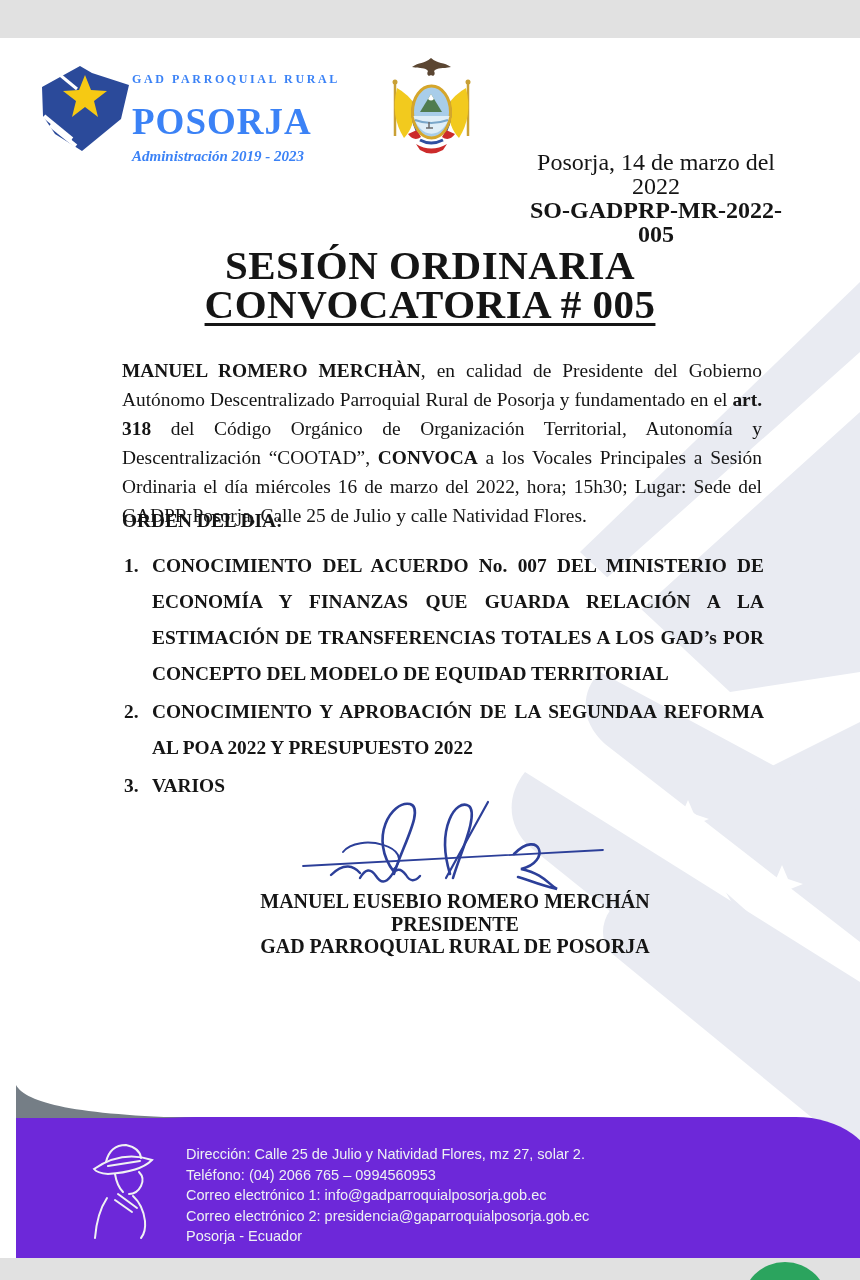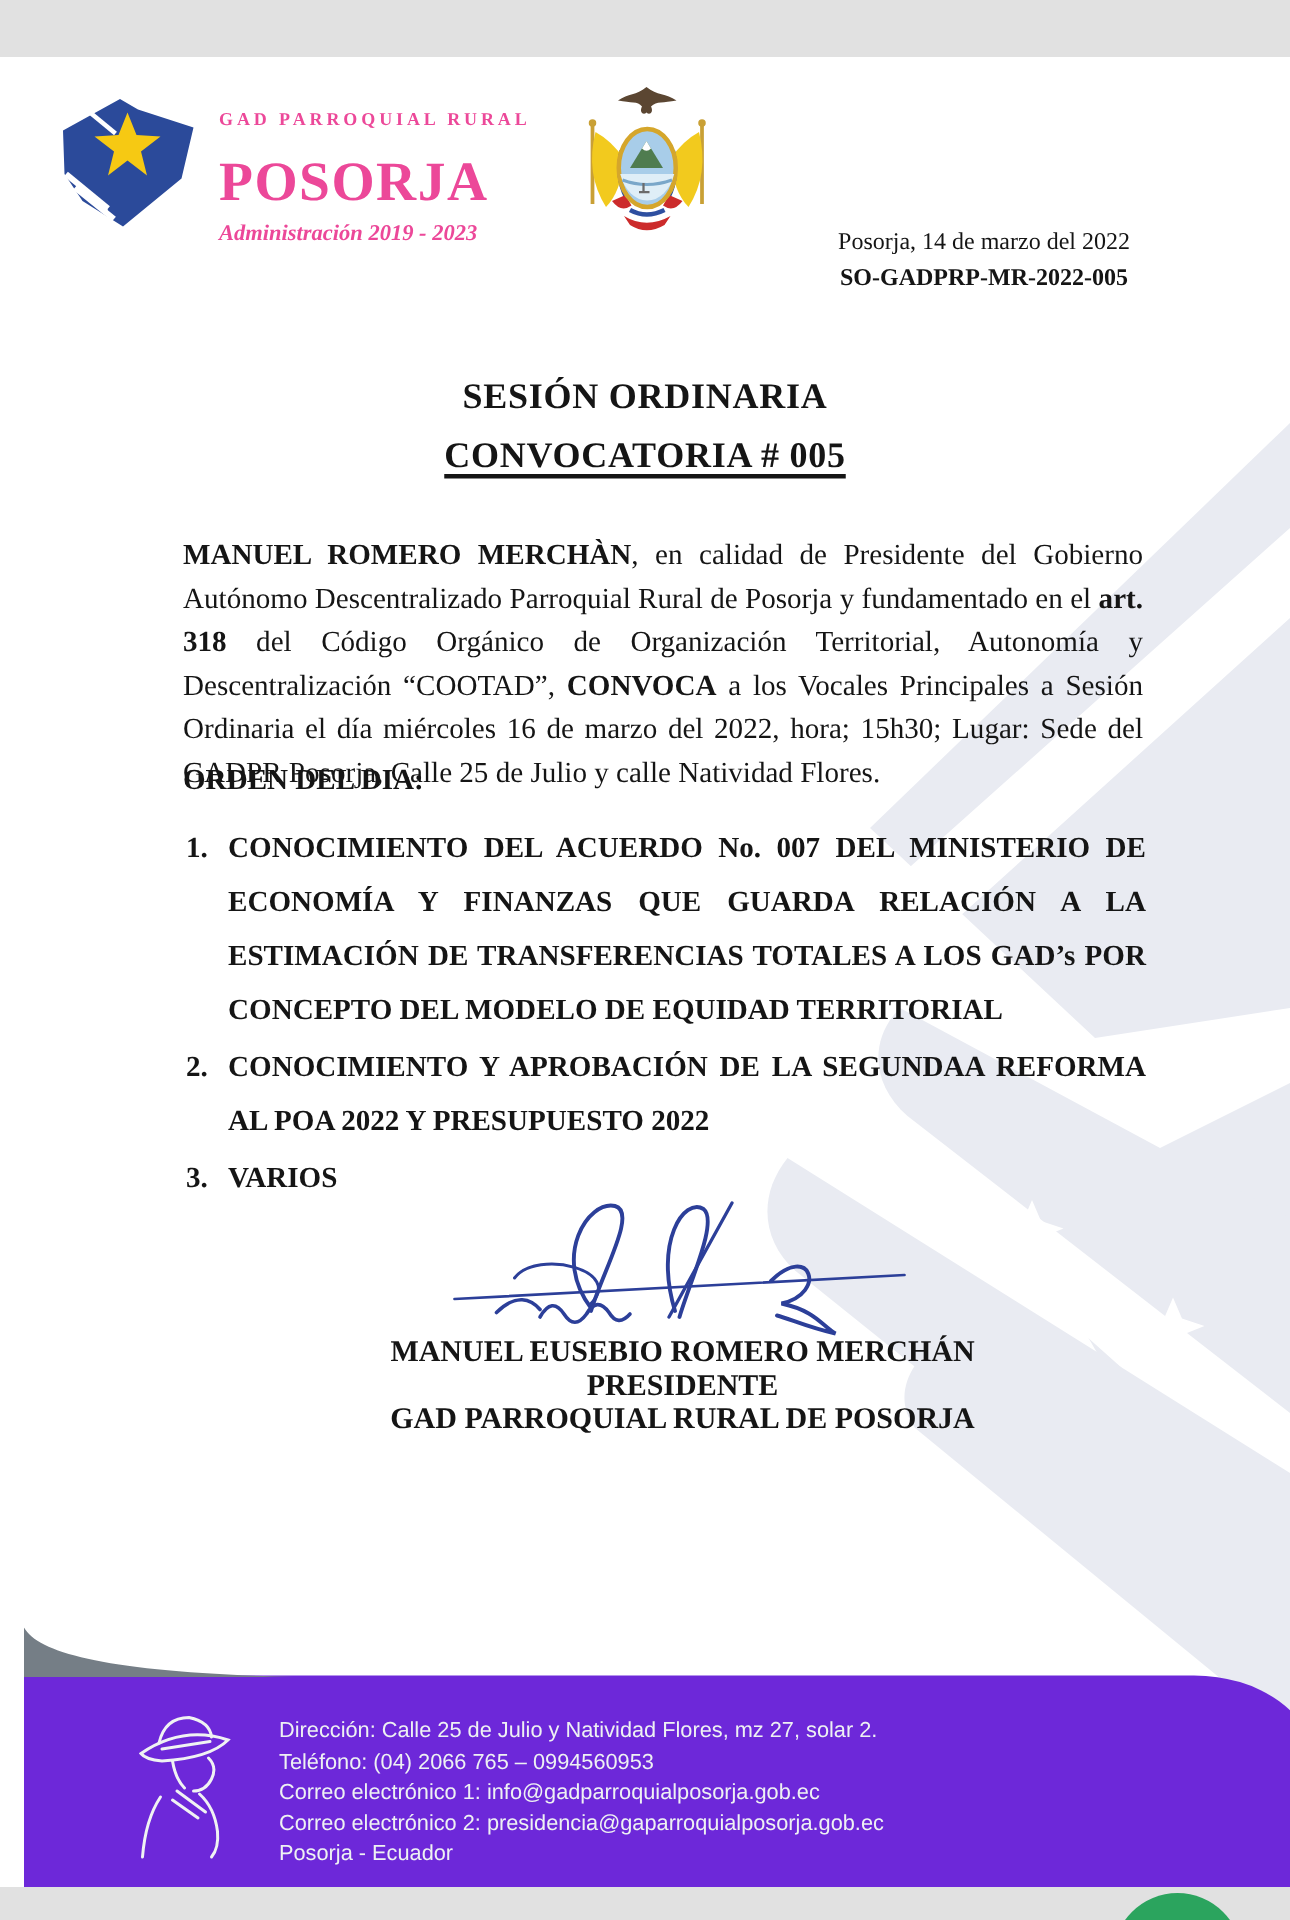--- a/index.html
+++ b/index.html
@@ -9,33 +9,33 @@
   .strip-top{top:0;height:38px;}
   .strip-bottom{top:1258px;height:22px;}
 
   
   .watermark{position:absolute;right:0;top:252px;z-index:0;pointer-events:none;}
 
   .content{position:relative;z-index:1;}
 
   
   .emblem{position:absolute;left:30px;top:60px;}
-  .logo-text{position:absolute;left:146px;top:72px;width:200px;color:#ec4899;
+  .logo-text{position:absolute;left:132px;top:72px;width:200px;color:#3b82f6;
              font-family:"Liberation Serif","DejaVu Serif",serif;}
   .logo-org{font-size:12px;font-weight:bold;letter-spacing:2.6px;white-space:nowrap;}
   .logo-name{font-size:37px;font-weight:bold;letter-spacing:1px;line-height:40px;margin-top:15px;}
   .logo-admin{font-size:15px;font-weight:bold;font-style:italic;margin-top:6px;white-space:nowrap;}
   .coat{position:absolute;left:384px;top:56px;}
 
   .meta{position:absolute;left:528px;top:150px;width:256px;text-align:center;
-        font-size:16px;line-height:24px;}
+        font-size:24px;line-height:24px;}
   .meta .ref{font-weight:bold;}
 
   .doc-title{position:absolute;left:0;top:246px;width:860px;text-align:center;
-             font-size:24px;font-weight:bold;line-height:39px;letter-spacing:.5px;}
+             font-size:41px;font-weight:bold;line-height:39px;letter-spacing:.5px;}
   .doc-title .underlined{text-decoration:underline;text-decoration-thickness:3px;text-underline-offset:5px;}
 
   .body-par{position:absolute;left:122px;top:356px;width:640px;font-size:19.4px;
             line-height:29px;text-align:justify;}
   .b{font-weight:bold;}
 
   .agenda-head{position:absolute;left:122px;top:510px;font-size:19.4px;font-weight:bold;}
   .agenda{position:absolute;left:124px;top:548px;width:640px;}
   .agenda-item{display:flex;font-size:19.4px;font-weight:bold;line-height:36px;margin-bottom:2px;}
   .agenda-num{width:28px;flex:none;}

